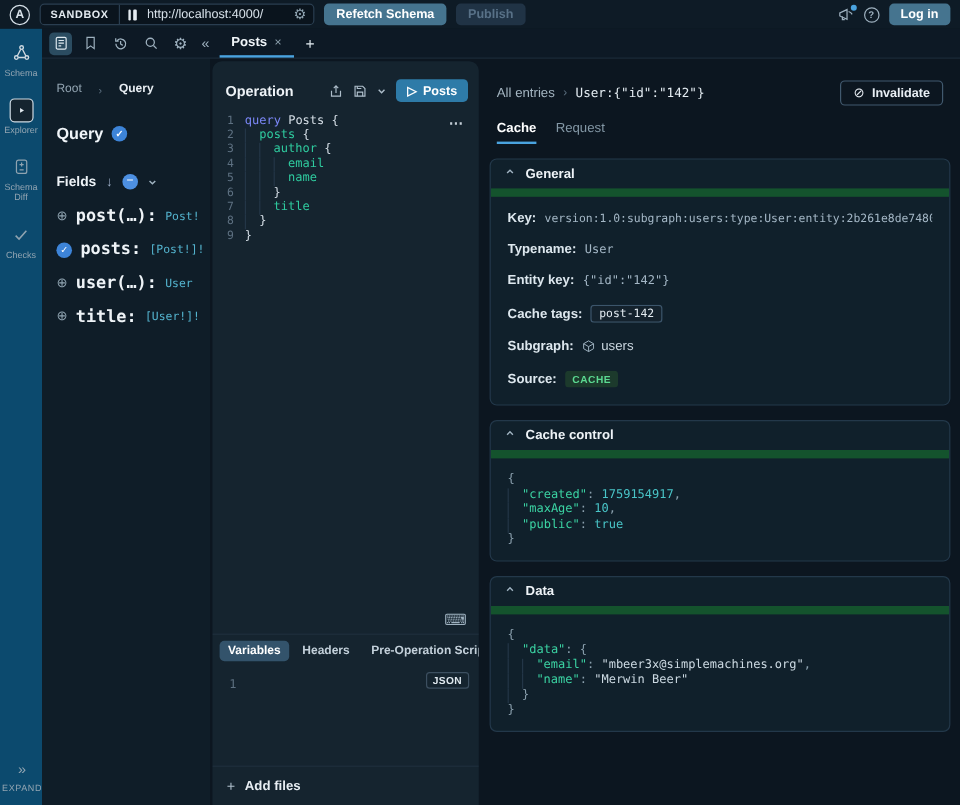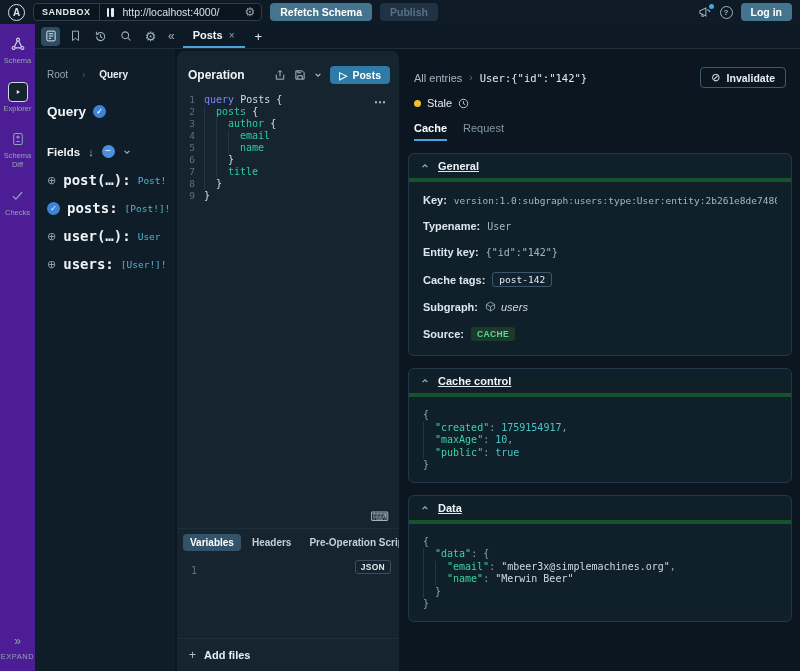--- a/index.html
+++ b/index.html
@@ -20,21 +20,21 @@
   .btn-steel{background:#45748f;color:#fff;}
   .btn-disabled{background:#203345;color:#587187;}
   .topbar-spacer{flex:1;}
   .icon-btn{position:relative;color:#9fb2c0;display:flex;align-items:center;cursor:pointer;}
   .notif-dot{position:absolute;top:-2px;right:-2px;width:5px;height:5px;border-radius:50%;background:#4aa3df;}
   .help-circle{width:13px;height:13px;border:1.2px solid #9fb2c0;border-radius:50%;display:flex;align-items:center;justify-content:center;
     font-size:8px;color:#9fb2c0;font-weight:bold;cursor:pointer;}
 
   
   .app{display:flex;height:647px;}
-  .rail{width:35px;background:#4c1d95;display:flex;flex-direction:column;align-items:center;padding-top:10px;flex:0 0 auto;}
+  .rail{width:35px;background:#0c4a6e;display:flex;flex-direction:column;align-items:flex-end;padding-top:10px;flex:0 0 auto;}
   .rail-item{display:flex;flex-direction:column;align-items:center;gap:3px;margin-bottom:16px;cursor:pointer;color:#8fa3b0;}
   .rail-item:first-child{color:#cfd9e1;}
   .rail-icon{display:flex;align-items:center;justify-content:center;width:20px;height:20px;}
   .rail-icon.boxed{border:1.2px solid #cfd9e1;border-radius:4px;color:#e4ebf1;background:#15242f;}
   .rail-label{font-size:7.5px;color:#93a5b2;text-align:center;line-height:1.15;}
   .rail-bottom{margin-top:auto;display:flex;flex-direction:column;align-items:center;gap:4px;padding-bottom:10px;color:#93a5b2;}
   .expand-ch{font-size:12px;}
   .expand-lb{font-size:7.5px;letter-spacing:.5px;}
 
   .main{flex:1;display:flex;flex-direction:column;min-width:0;}
@@ -117,33 +117,33 @@
   .inv-btn .slash{font-size:11px;font-weight:normal;}
   .stale-row{display:flex;align-items:center;gap:6px;padding:9px 6px 0 6px;}
   .stale-dot{width:7px;height:7px;border-radius:50%;background:#eac225;}
   .stale-lb{font-size:11px;color:#e8eef3;}
   .stale-clk{color:#c2cdd6;display:flex;}
   .cd-tabs{display:flex;gap:16px;padding:13px 6px 0 6px;}
   .cd-tab{font-size:11px;color:#8498a6;padding-bottom:5px;cursor:pointer;border-bottom:2px solid transparent;}
   .cd-tab.active{color:#fff;font-weight:bold;border-bottom-color:#4aa3df;}
 
   .card{margin-top:12px;background:#10202b;border:1px solid #23384a;border-radius:6px;overflow:hidden;}
-  .card-hd{display:flex;align-items:center;gap:9px;padding:6px 12px;border-bottom:4px solid #14532d;cursor:pointer;text-decoration:underline;}
+  .card-hd{display:flex;align-items:flex-start;gap:9px;padding:6px 12px;border-bottom:7px solid #14532d;cursor:pointer;}
   .card-hd .chev{color:#9fb2c0;display:flex;transform:rotate(180deg);}
   .card-hd .ct{font-size:11px;font-weight:bold;color:#eef3f7;}
   .card-bd{padding:12px 14px 10px 14px;}
 
   .grow{display:flex;align-items:center;margin-bottom:14px;white-space:nowrap;overflow:hidden;}
   .grow:last-child{margin-bottom:4px;}
   .glabel{font-size:11px;font-weight:bold;color:#dde7ee;margin-right:7px;flex:0 0 auto;}
   .gv{font-family:"DejaVu Sans Mono",monospace;font-size:10px;color:#a4b7c6;overflow:hidden;}
   .gv-long{font-size:9.5px;}
   .chip{font-family:"DejaVu Sans Mono",monospace;font-size:9.5px;color:#e4ecf2;border:1px solid #3c556b;border-radius:3px;padding:1px 6px;background:#14222d;}
   .badge-cache{font-size:8.5px;font-weight:bold;letter-spacing:.4px;color:#5bd991;background:#1c3a2c;border-radius:3px;padding:2px 6px;}
-  .sg{display:flex;gap:5px;font-size:11px;color:#cdd9e2;font-style:italic;}
+  .sg{display:flex;gap:5px;font-size:11px;color:#cdd9e2;}
   .sg .cube{color:#9fb2c0;display:flex;}
 
   .jsonblk{font-family:"DejaVu Sans Mono",monospace;font-size:10px;}
   .jl{display:flex;height:12.5px;line-height:12.5px;white-space:pre;}
   .jl .ig{height:12.5px;}
   .tk.key{color:#3bd3a3;}
   .tk.num{color:#49c5c8;}
   .tk.str{color:#ccd9e2;}
   .tk.pu{color:#8ba0ae;}
 </style>
@@ -292,21 +292,21 @@
               <span class="fname">posts:</span>
               <span class="ftype">[Post!]!</span>
             </div>
             <div class="field-row">
               <span class="fplus">⊕</span>
               <span class="fname">user(…):</span>
               <span class="ftype">User</span>
             </div>
             <div class="field-row">
               <span class="fplus">⊕</span>
-              <span class="fname">users:</span>
+              <span class="fname">title:</span>
               <span class="ftype">[User!]!</span>
             </div>
           </div>
       </div>
 
       <div class="opcol">
         <div class="opcard">
           <div class="ophead">
             <span class="optitle">Operation</span>
             <span class="hicon">
@@ -370,30 +370,20 @@
       <div class="right">
         <div class="crumb2">
           <span class="all">All entries</span>
           <span class="sep">›</span>
           <span class="ent">User:{"id":"142"}</span>
           <button class="inv-btn">
             <span class="slash">⊘</span>
             <span>Invalidate</span>
           </button>
         </div>
-        <div class="stale-row">
-          <span class="stale-dot"></span>
-          <span class="stale-lb">Stale</span>
-          <span class="stale-clk">
-            <svg width="11" height="11" viewBox="0 0 14 14" fill="none" stroke="currentColor" stroke-width="1.2">
-                <circle cx="7" cy="7" r="5.4"></circle>
-                <path d="M7 4v3.2l2 1.2"></path>
-              </svg>
-          </span>
-        </div>
         <div class="cd-tabs">
             <span class="cd-tab active">Cache</span>
             <span class="cd-tab">Request</span>
           </div>
 
         <div class="card">
           <div class="card-hd">
             <span class="chev">
               <svg width="8" height="8" viewBox="0 0 10 10" fill="none" stroke="currentColor" stroke-width="1.5">
                   <path d="M2 3.5l3 3 3-3"></path>

